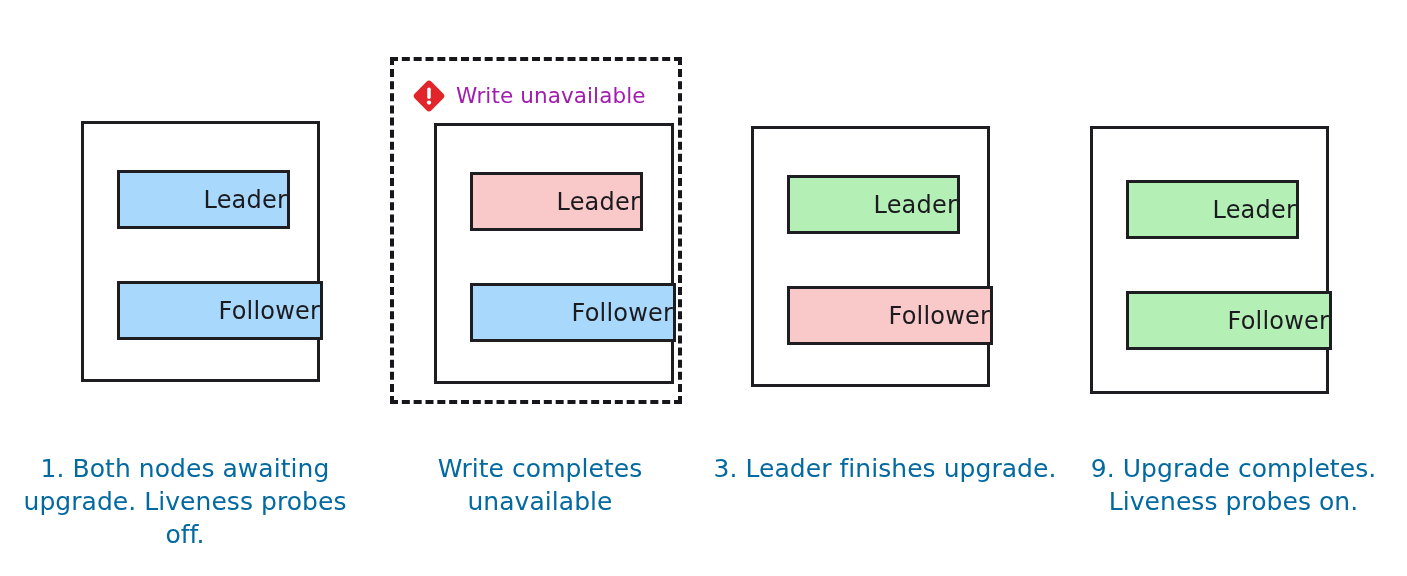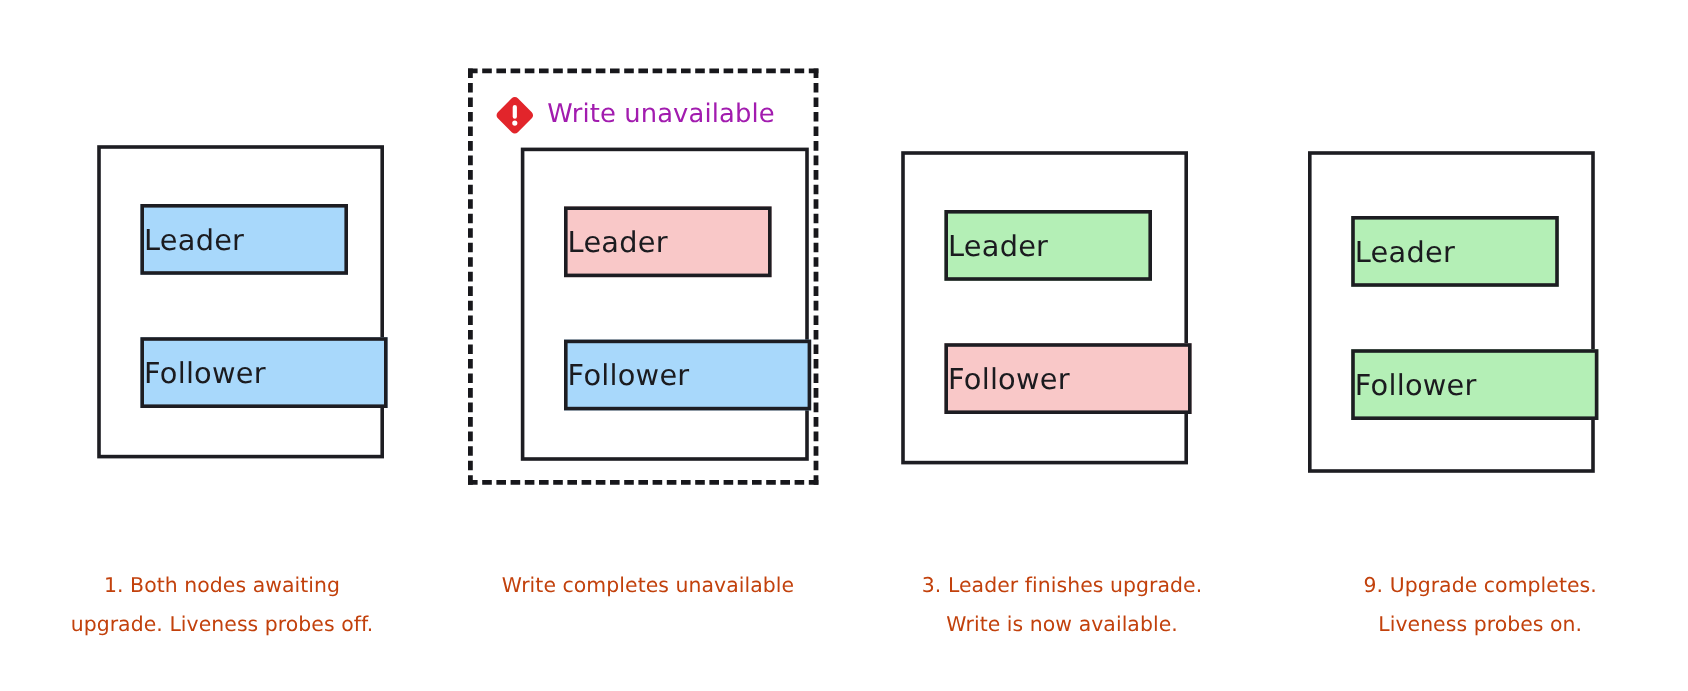--- a/index.html
+++ b/index.html
@@ -80,46 +80,46 @@
   .panel-3 .node-box { left: 41px;  top: 126px; width: 239px; height: 261px; }
   .panel-4 .node-box { left: 30px;  top: 126px; width: 239px; height: 268px; }
 
   
   .node {
     position: absolute;
     box-sizing: border-box;
     border: 3.5px solid #1d1d22;
     display: flex;
     align-items: center;
-    justify-content: flex-start;
+    justify-content: flex-end;
     font-size: 24px;
     line-height: 1;
     color: #1b1b1f;
     letter-spacing: 0.2px;
     white-space: nowrap;
   }
   .node.leader   { left: 33px; top: 46px;  width: 173px; height: 59px; }
   .node.follower { left: 33px; top: 157px; width: 206px; height: 59px; }
 
   .panel-4 .node.leader   { top: 51px; }
   .panel-4 .node.follower { top: 162px; }
 
   .fill-blue  { background: #a8d8fb; }
   .fill-pink  { background: #f9c8c8; }
   .fill-green { background: #b4efb6; }
 
   
   .caption {
     position: absolute;
-    top: 472px;
+    top: 452px;
     width: 100%;
     text-align: center;
-    font-size: 17px;
+    font-size: 25px;
     line-height: 33px;
-    color: #c2410c;
+    color: #0369a1;
     letter-spacing: 0.05px;
   }
   .caption .line { display: block; }
 </style>
 </head>
 <body>
 
 <div id="stage">
 
   <div class="panel panel-1">
@@ -170,21 +170,20 @@
     <div class="node-box">
       <div class="node leader fill-green">
         <span>Leader</span>
       </div>
       <div class="node follower fill-pink">
         <span>Follower</span>
       </div>
     </div>
     <div class="caption">
       <span class="line">3. Leader finishes upgrade.</span>
-      <span class="line">Write is now available.</span>
     </div>
   </div>
 
   <div class="panel panel-4">
     <div class="node-box">
       <div class="node leader fill-green">
         <span>Leader</span>
       </div>
       <div class="node follower fill-green">
         <span>Follower</span>

